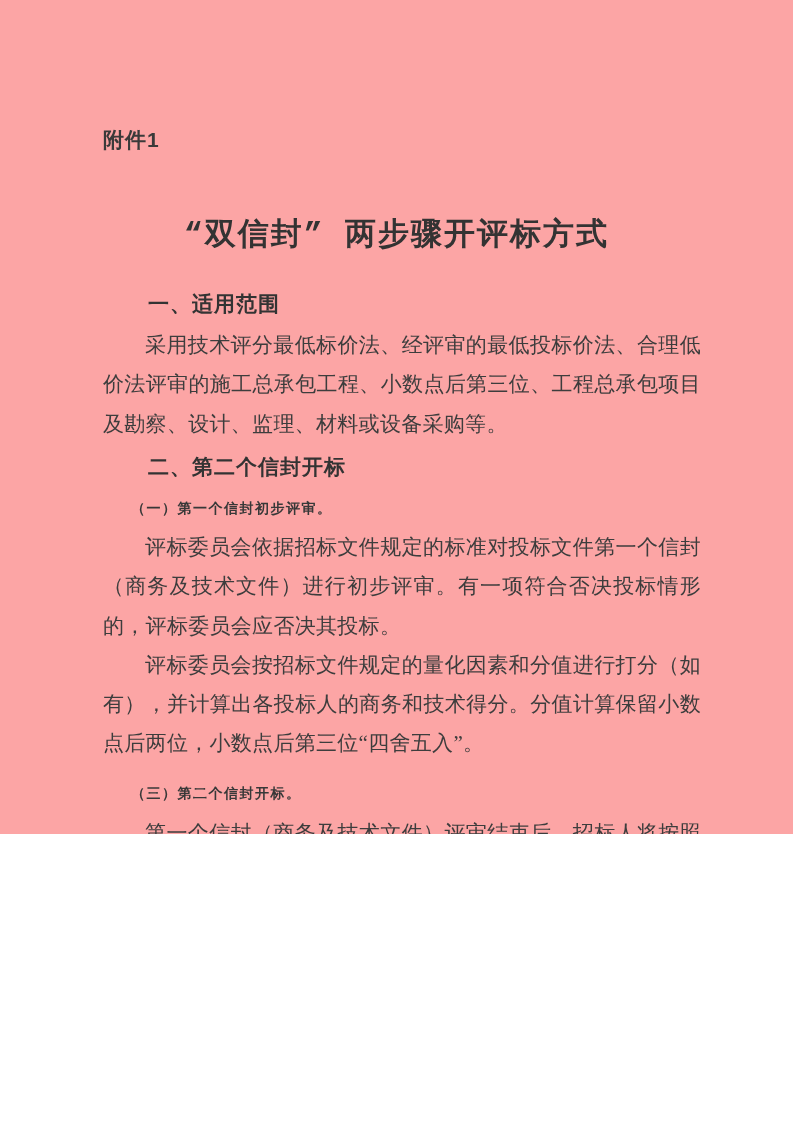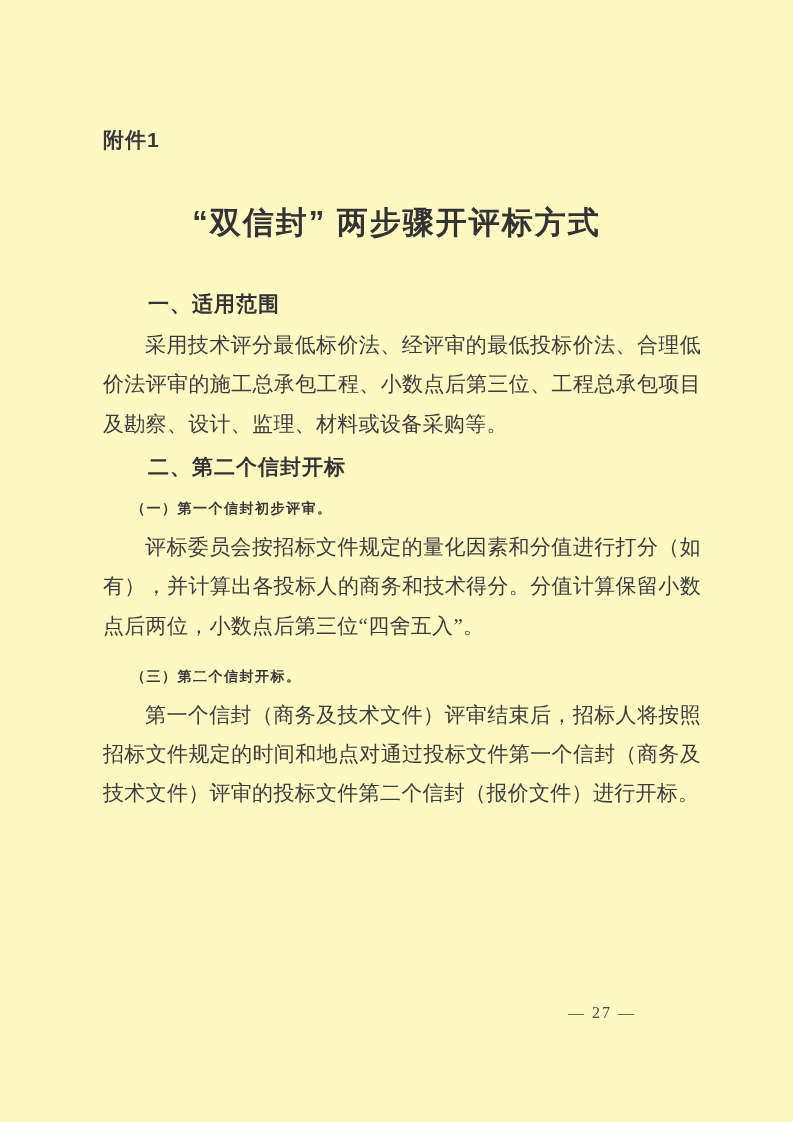--- a/index.html
+++ b/index.html
@@ -3,45 +3,45 @@
 <meta charset="utf-8">
 <style>
   html, body {
     margin: 0;
     padding: 0;
     background: #ffffff;
   }
   .page {
     position: relative;
     width: 793px;
-    height: 1122px;
-    background: #fef9c3;
+    height: 834px;
+    background: #fca5a5;
     overflow: hidden;
     font-family: "Liberation Serif", "DejaVu Serif", serif;
     color: #383838;
   }
   .attachment-label {
     position: absolute;
     left: 103px;
     top: 128px;
     font-family: "Liberation Sans", "DejaVu Sans", sans-serif;
     font-weight: 700;
     font-size: 21px;
     line-height: 24px;
     color: #3a3a3a;
     letter-spacing: 1px;
   }
   .doc-title {
     position: absolute;
     left: 0;
-    top: 203px;
+    top: 216px;
     width: 100%;
     margin: 0;
     text-align: center;
-    font-family: Liberation Sans, sans-serif;
+    font-family: Liberation Mono, monospace;
     font-weight: 700;
     font-size: 31px;
     line-height: 40px;
     color: #333333;
     letter-spacing: 2px;
   }
   .content {
     position: absolute;
     left: 103px;
     top: 281px;
@@ -104,20 +104,21 @@
   <div class="content">
 
     <h2 class="sec-heading">一、适用范围</h2>
 
     <p class="para">采用技术评分最低标价法、经评审的最低投标价法、合理低价法评审的施工总承包工程、小数点后第三位、工程总承包项目及勘察、设计、监理、材料或设备采购等。</p>
 
     <h2 class="sec-heading">二、第二个信封开标</h2>
 
     <h3 class="sub-heading">（一）第一个信封初步评审。</h3>
 
+    <p class="para">评标委员会依据招标文件规定的标准对投标文件第一个信封（商务及技术文件）进行初步评审。有一项符合否决投标情形的，评标委员会应否决其投标。</p>
 
 
     <p class="para">评标委员会按招标文件规定的量化因素和分值进行打分（如有），并计算出各投标人的商务和技术得分。分值计算保留小数点后两位，小数点后第三位“四舍五入”。</p>
 
     <h3 class="sub-heading gap-top">（三）第二个信封开标。</h3>
 
     <p class="para">第一个信封（商务及技术文件）评审结束后，招标人将按照招标文件规定的时间和地点对通过投标文件第一个信封（商务及技术文件）评审的投标文件第二个信封（报价文件）进行开标。</p>
 
   </div>
 

